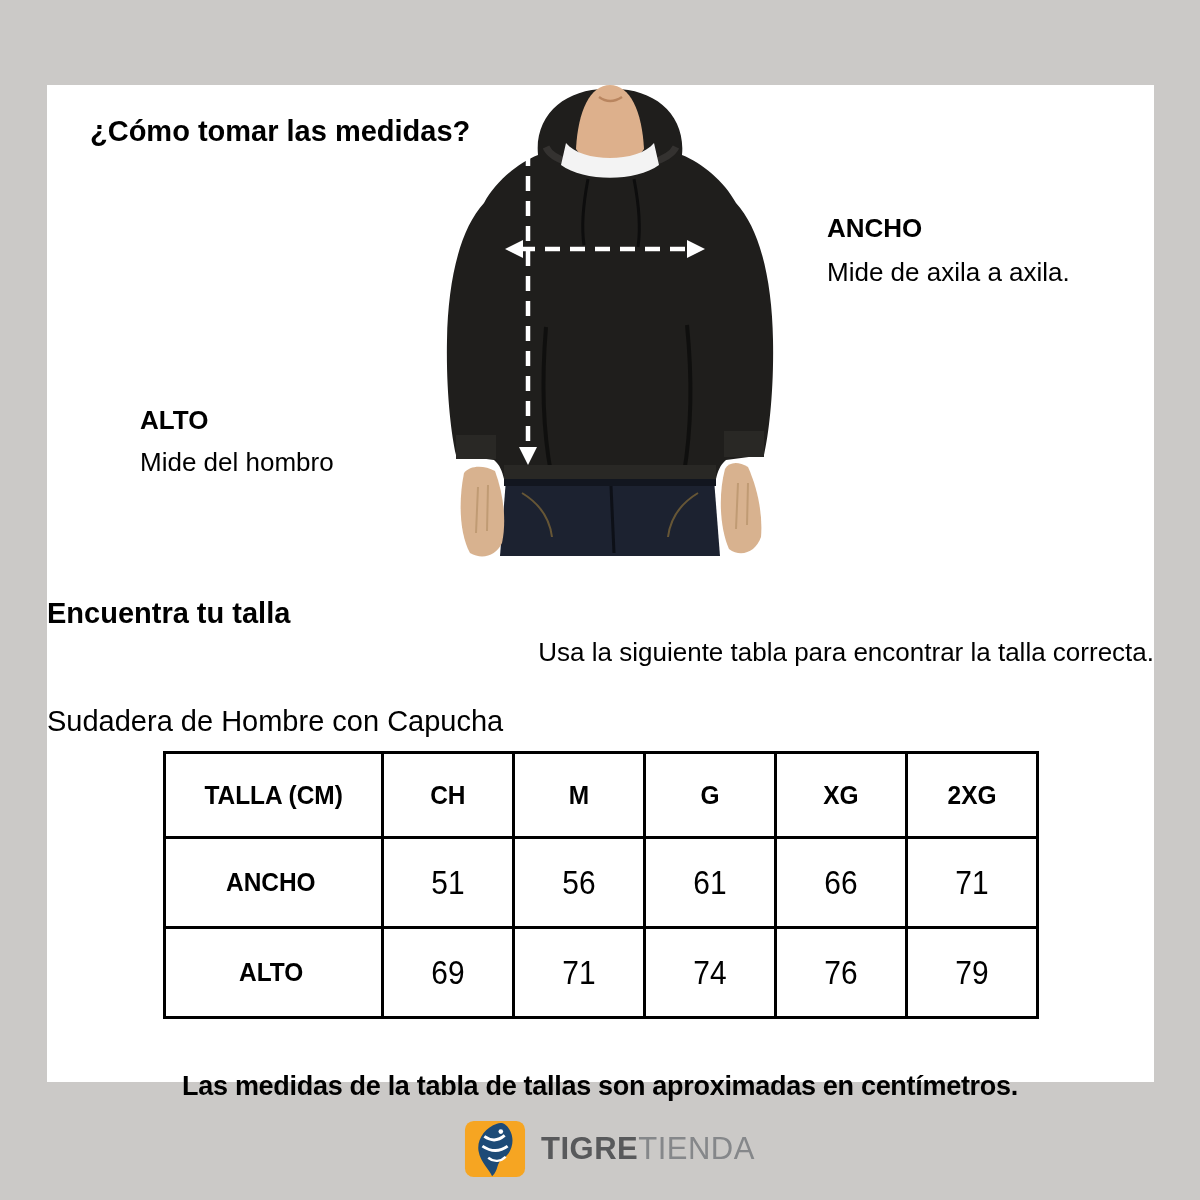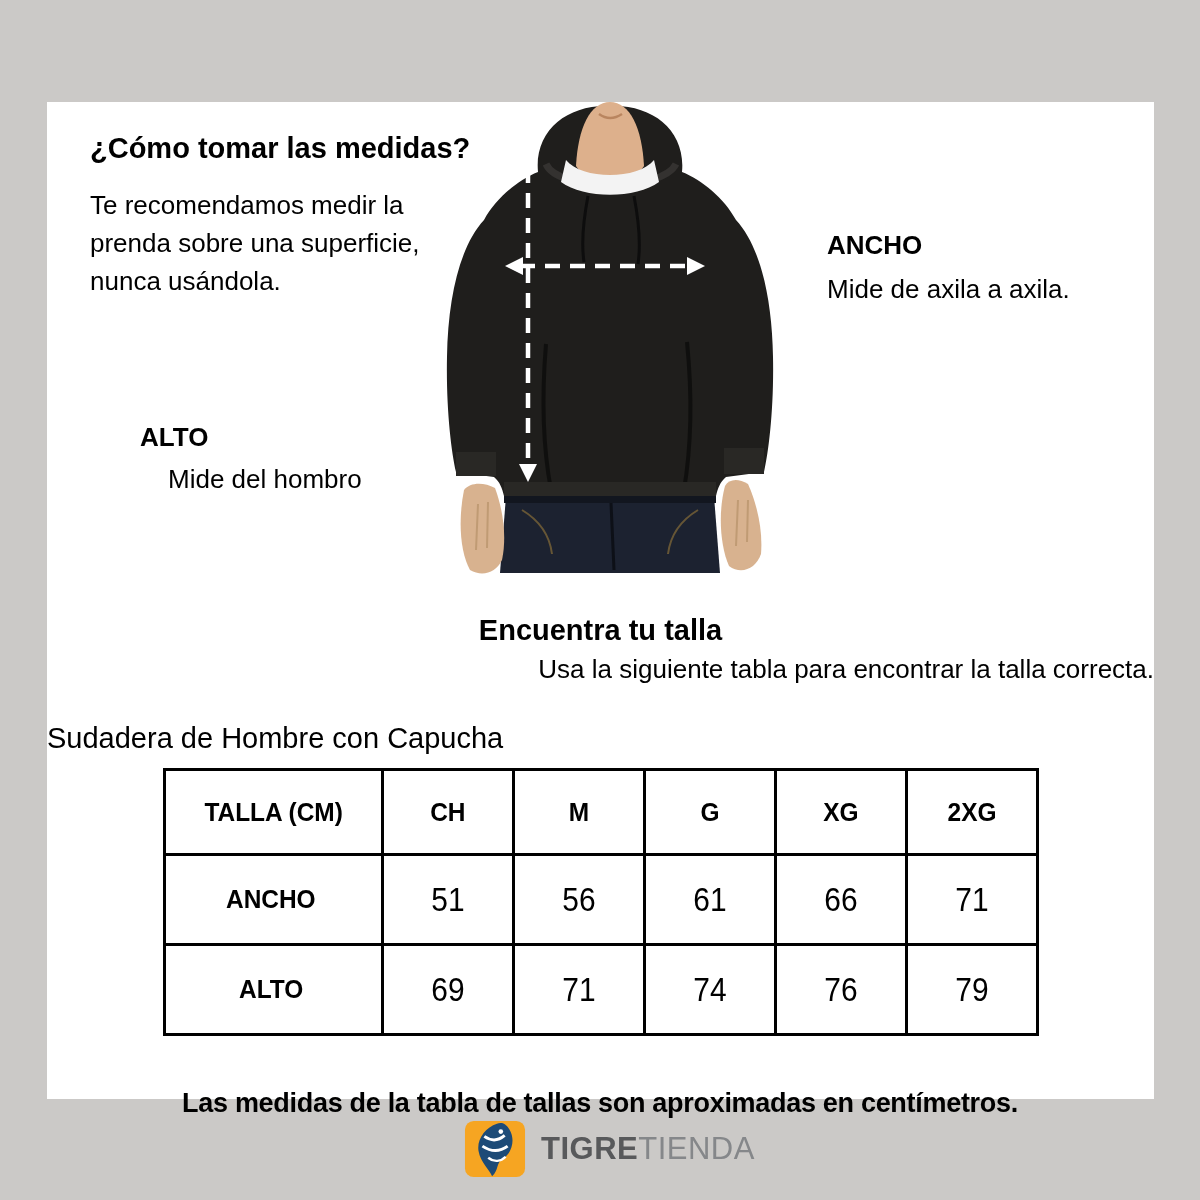--- a/index.html
+++ b/index.html
@@ -3,34 +3,34 @@
 <meta charset="utf-8">
 <style>
   html,body{margin:0;padding:0;}
   body{
     width:1200px;height:1200px;position:relative;overflow:hidden;
     background:#cbc9c7;
     font-family:"Liberation Sans","DejaVu Sans",sans-serif;
     color:#000;
   }
   .card{
-    position:absolute;left:47px;top:102px;width:1107px;height:997px;
+    position:absolute;left:47px;top:85px;width:1107px;height:997px;
     background:#ffffff;
   }
   .abs{position:absolute;}
   .howto-title{left:43px;top:30px;font-size:29px;font-weight:700;white-space:nowrap;}
   .howto-text{left:43px;top:84px;font-size:26px;line-height:38px;}
   .m-title{font-size:26px;font-weight:700;}
   .m-desc{font-size:26px;line-height:36px;}
   .ancho-block{left:780px;top:128px;}
   .ancho-block .m-desc{margin-top:10px;}
   .alto-block{left:93px;top:320px;}
-  .alto-block .m-desc{margin-top:8px;margin-left:28px;}
+  .alto-block .m-desc{margin-top:8px;}
   .photo{left:383px;top:0px;width:360px;height:472px;}
-  .find-title{left:0;top:512px;width:1107px;text-align:center;font-size:29px;font-weight:700;}
+  .find-title{left:0;top:512px;width:1107px;text-align:left;font-size:29px;font-weight:700;}
   .find-sub{left:0;top:552px;width:1107px;text-align:right;font-size:26px;}
   .table-caption{left:0;top:620px;width:1197px;text-align:left;font-size:29px;}
   table.size-table{
     position:absolute;left:116px;top:666px;width:874px;
     border-collapse:collapse;table-layout:fixed;
   }
   table.size-table th,table.size-table td{
     border:3px solid #000;text-align:center;vertical-align:middle;padding:0;
   }
   table.size-table tr:nth-child(1) th{height:82px;}
@@ -50,25 +50,20 @@
   .brand-text .b1{font-weight:800;color:#58595b;}
   .brand-text .b2{font-weight:300;color:#85878a;}
 </style>
 </head>
 <body>
 
 <div class="card">
 
   <div class="abs howto-title">¿Cómo tomar las medidas?</div>
 
-  <div class="abs howto-text">
-    <div>Te recomendamos medir la</div>
-    <div>prenda sobre una superficie,</div>
-    <div>nunca usándola.</div>
-  </div>
 
   <div class="abs ancho-block">
     <div class="m-title">ANCHO</div>
     <div class="m-desc">Mide de axila a axila.</div>
   </div>
 
   <div class="abs alto-block">
     <div class="m-title">ALTO</div>
     <div class="m-desc">
       <div>Mide del hombro</div>

